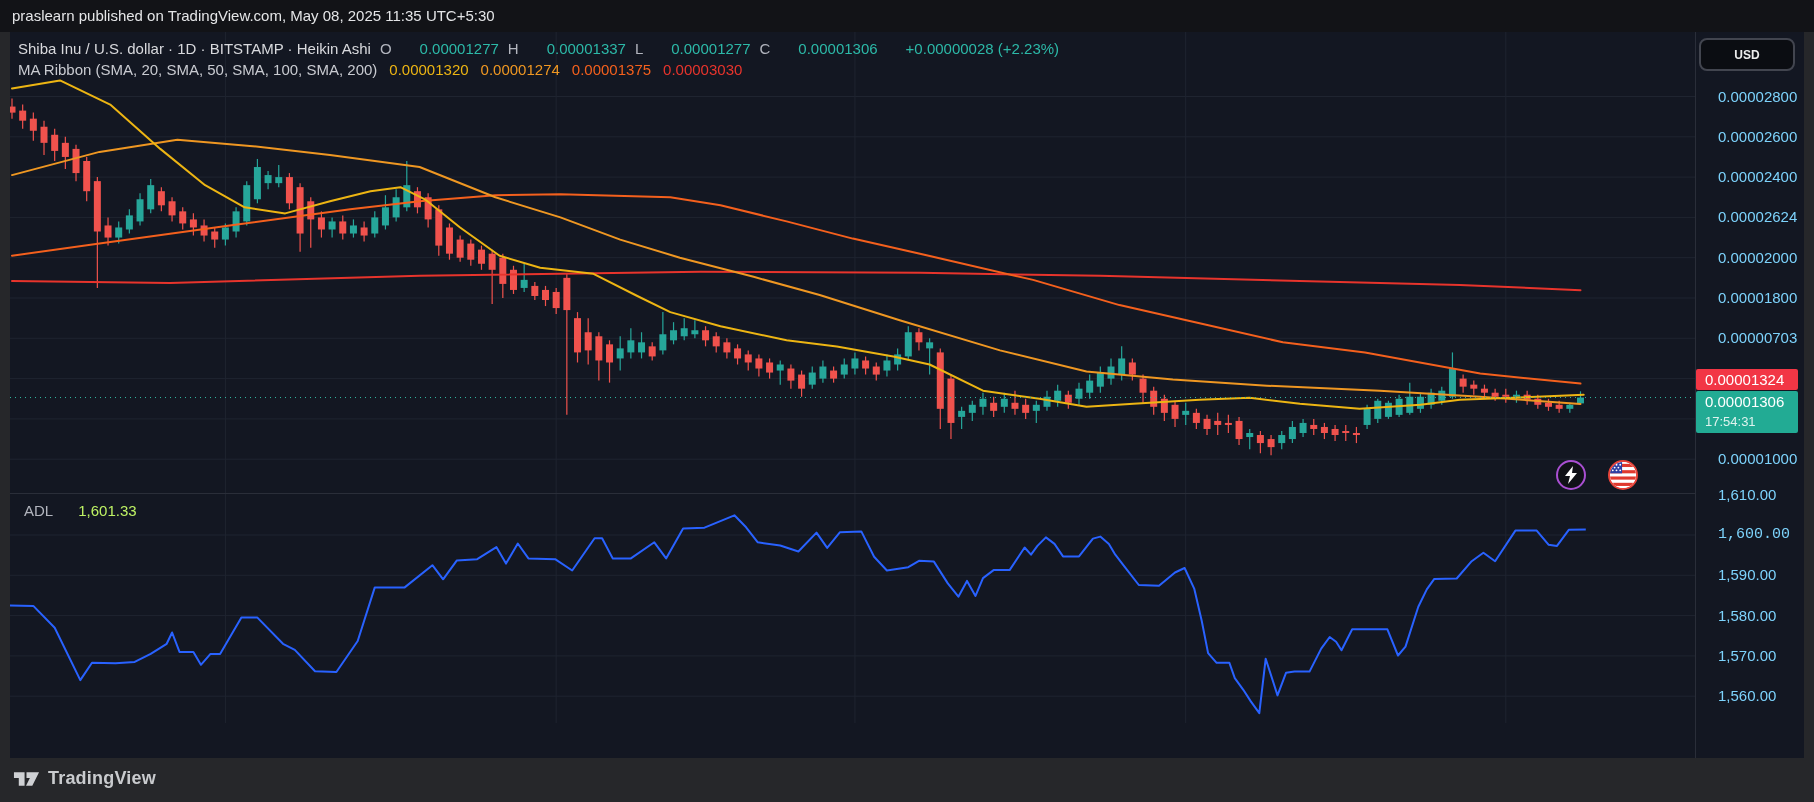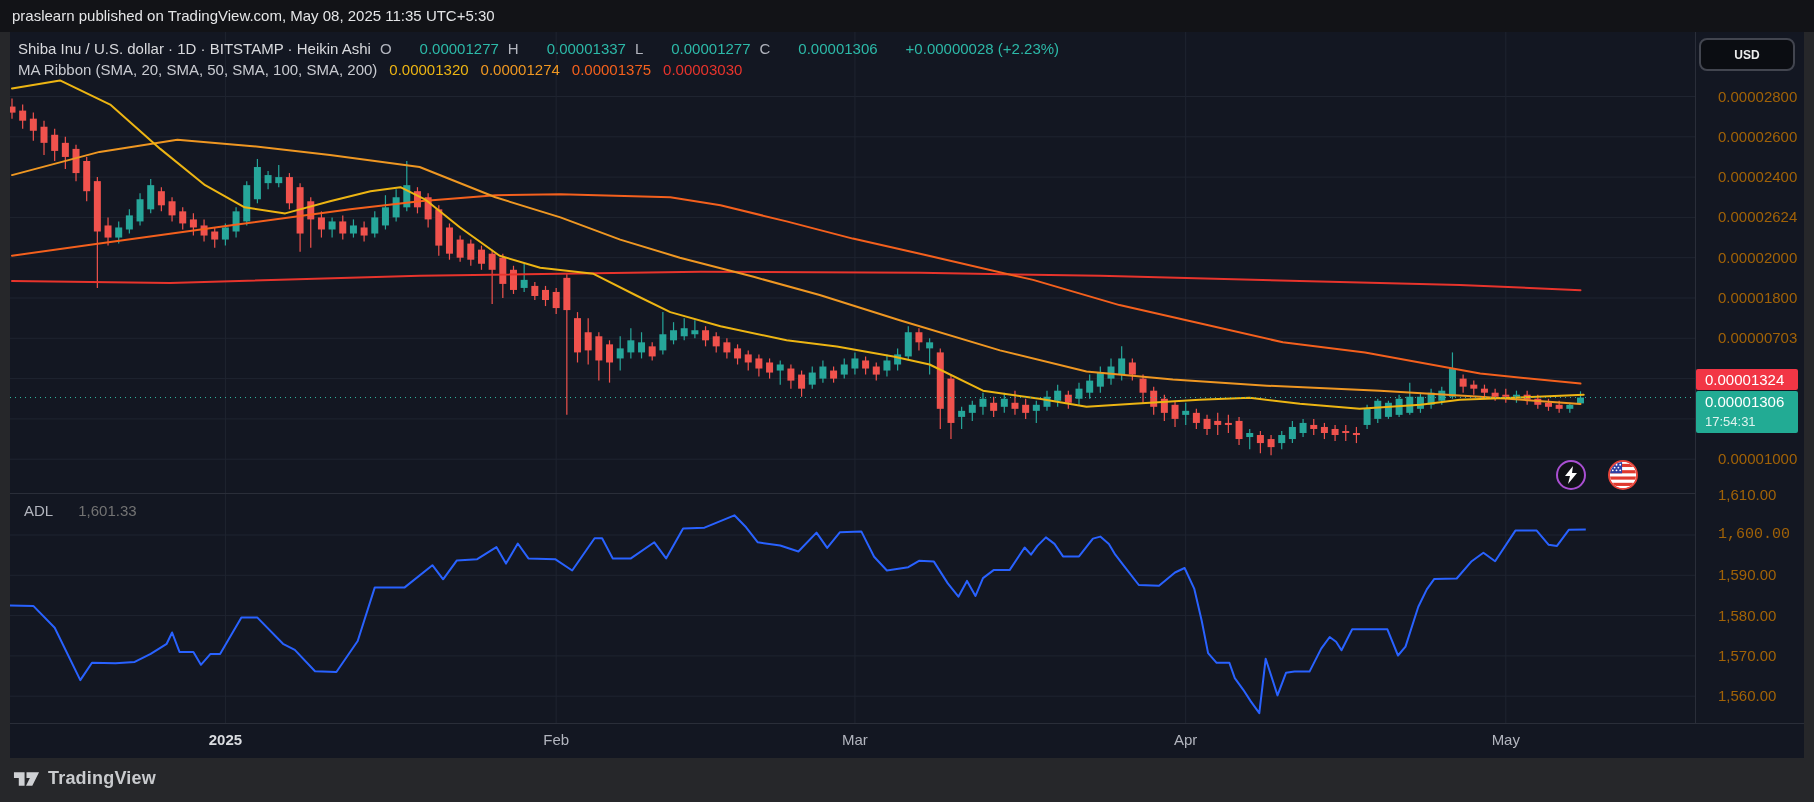--- a/index.html
+++ b/index.html
@@ -6,21 +6,21 @@
   .page{position:relative;width:1814px;height:802px;overflow:hidden;background:#26272a;font-family:"Liberation Sans",sans-serif;-webkit-font-smoothing:antialiased;}
   .top-strip{position:absolute;left:0;top:0;width:100%;height:32px;background:#121317;}
   .attribution{position:absolute;left:12px;top:0;line-height:32px;font-size:15px;color:#e4e5e7;}
   .card{position:absolute;left:10px;top:32px;width:1794px;height:726px;background:#131722;}
   .price-pane,.adl-pane{position:absolute;left:0;}
   .price-pane{top:0;width:1794px;height:461px;}
   .adl-pane{top:462px;width:1794px;height:229px;}
   svg{display:block;}
   .sep-h{position:absolute;left:0;top:461px;width:100%;height:1px;background:#2a2e39;}
   .axis-col{position:absolute;left:1685px;top:0;width:109px;height:726px;border-left:1px solid #2a2e39;background:#131722;box-sizing:border-box;}
-  .axlab{position:absolute;left:0;width:100%;padding-left:22px;box-sizing:border-box;height:20px;line-height:20px;font-size:15px;color:#a16207;white-space:nowrap;}
+  .axlab{position:absolute;left:0;width:100%;padding-left:22px;box-sizing:border-box;height:20px;line-height:20px;font-size:15px;color:#7dd3fc;white-space:nowrap;}
   .usd-btn{position:absolute;left:1689px;top:6px;width:96px;height:33px;background:#0b0d12;border:2px solid #42454f;border-radius:8px;color:#eceded;font-size:12px;font-weight:700;display:flex;align-items:center;justify-content:center;box-sizing:border-box;cursor:pointer;}
   .badge{position:absolute;left:1686px;width:102px;color:#fff;font-size:15px;border-radius:2px;box-sizing:border-box;padding-left:9px;}
   .badge-upper{top:337px;height:21px;line-height:21px;}
   .badge-lower{top:359px;height:42px;}
   .badge-lower .bprice{line-height:22px;height:22px;}
   .badge-lower .bcount{line-height:18px;height:18px;font-size:13px;color:#dff3ee;}
   .legend{position:absolute;left:8px;top:6px;pointer-events:none;white-space:nowrap;}
   .lrow{height:21px;line-height:21px;font-size:15px;}
   .ltitle{color:#d8d9dd;}
   .lk{color:#b2b5be;margin-left:9px;}
@@ -393,21 +393,21 @@
     <div class="legend">
       <div class="lrow">
         <span class="ltitle">Shiba Inu / U.S. dollar · 1D · BITSTAMP · Heikin Ashi</span><span id="ohlc-values"><span class="lk">O</span><span class="lv" style="color: rgb(44, 185, 168);">0.00001277</span><span class="lk">H</span><span class="lv" style="color: rgb(44, 185, 168);">0.00001337</span><span class="lk">L</span><span class="lv" style="color: rgb(44, 185, 168);">0.00001277</span><span class="lk">C</span><span class="lv" style="color: rgb(44, 185, 168);">0.00001306</span></span><span class="lv" id="change-span" style="color: rgb(44, 185, 168);">+0.00000028 (+2.23%)</span>
       </div>
       <div class="lrow">
         <span class="mlabel">MA Ribbon (SMA, 20, SMA, 50, SMA, 100, SMA, 200)</span><span id="ma-values"><span class="mval" style="color: rgb(237, 181, 19);">0.00001320</span><span class="mval" style="color: rgb(239, 151, 34);">0.00001274</span><span class="mval" style="color: rgb(244, 96, 29);">0.00001375</span><span class="mval" style="color: rgb(232, 52, 44);">0.00003030</span></span>
       </div>
     </div>
 
     <div class="adl-row">
-      <span class="adl-name">ADL</span><span class="adl-val" id="adl-value" style="color: #737373; margin-left: 25px;">1,601.33</span>
+      <span class="adl-name">ADL</span><span class="adl-val" id="adl-value" style="color: #bef264; margin-left: 25px;">1,601.33</span>
     </div>
 
     <div class="axis-col" id="axis-col">
         <div class="axlab" style="top: 54.5px;">0.00002800</div>
         <div class="axlab" style="top: 94.8px;">0.00002600</div>
         <div class="axlab" style="top: 135.1px;">0.00002400</div>
         <div class="axlab" style="top: 175.4px;">0.00002624</div>
         <div class="axlab" style="top: 215.7px;">0.00002000</div>
         <div class="axlab" style="top: 256px;">0.00001800</div>
         <div class="axlab" style="top: 296.3px;">0.00000703</div>
@@ -447,27 +447,20 @@
             <circle cx="11" cy="3" r="1"></circle>
             <circle cx="5" cy="6" r="1"></circle>
             <circle cx="9" cy="6" r="1"></circle>
             <circle cx="3" cy="9" r="1"></circle>
             <circle cx="7" cy="9" r="1"></circle>
             <circle cx="11" cy="9" r="1"></circle>
           </g>
       </svg>
     </div>
 
-    <div class="time-axis" id="time-axis">
-        <div class="tlab year" style="left: 215.4px;">2025</div>
-        <div class="tlab" style="left: 546.17px;">Feb</div>
-        <div class="tlab" style="left: 844.93px;">Mar</div>
-        <div class="tlab" style="left: 1175.7px;">Apr</div>
-        <div class="tlab" style="left: 1495.8px;">May</div>
-      </div>
   </div>
 
   <div class="bottom-strip">
     <div class="brand">
       <svg width="27" height="20" viewBox="0 0 28 20">
         <path d="M1 3 H12 V17 H6 V9 H1 Z" fill="#cfd1d4"></path>
         <path d="M14 3 H27 L20 17 H13.5 L17.5 9 H14 Z" fill="#cfd1d4"></path>
       </svg>
       <span class="brand-text">TradingView</span>
     </div>

